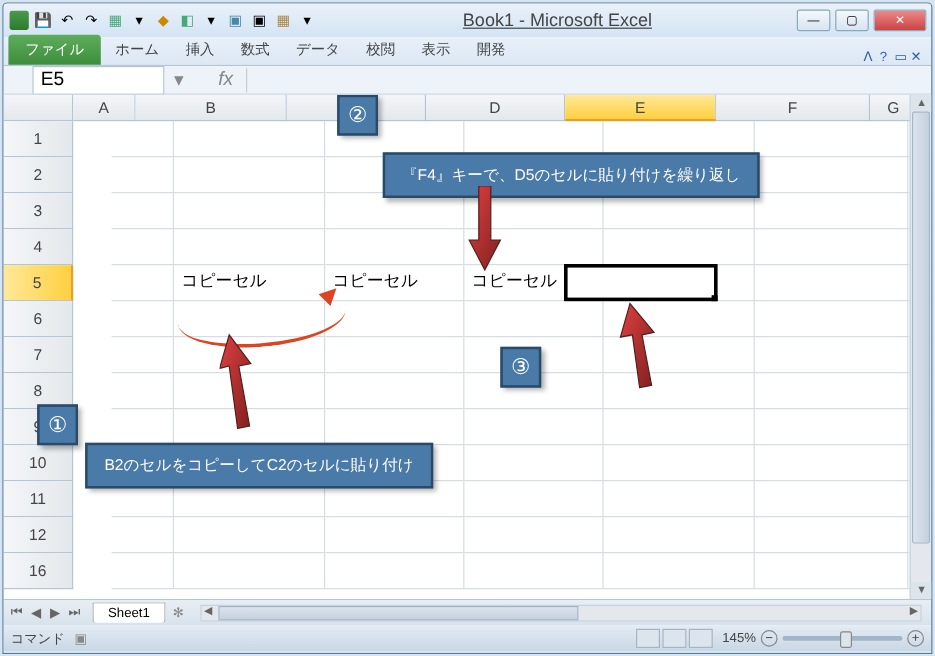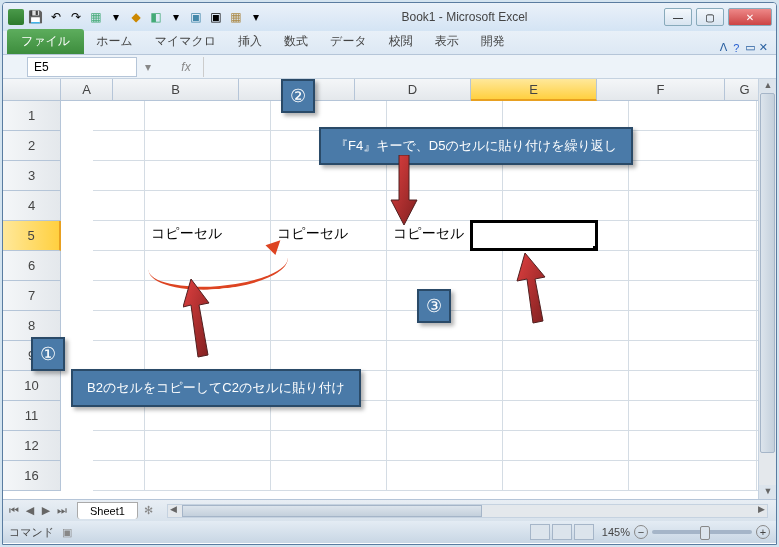--- a/index.html
+++ b/index.html
@@ -4,32 +4,32 @@
 <style>
 * { box-sizing: border-box; margin: 0; padding: 0; font-family: "Meiryo UI", "Segoe UI", sans-serif; }
 body { background: #d4e4f0; width: 779px; height: 547px; overflow: hidden; position: relative; }
 
 .window { position: absolute; left: 2px; top: 2px; width: 775px; height: 543px; background: #fff; border: 1px solid #5a7ca0; border-radius: 4px 4px 0 0; overflow: hidden; }
 
 .titlebar { height: 28px; background: linear-gradient(#eaf1f9, #d4e4f4); display: flex; align-items: center; padding: 0 4px; font-size: 12px; }
 .qat { display: flex; gap: 2px; align-items: center; }
 .qat-item { width: 18px; height: 18px; display: flex; align-items: center; justify-content: center; font-size: 12px; }
 .app-icon { width: 16px; height: 16px; background: linear-gradient(#4a9a4a, #2d7a2d); border-radius: 2px; }
-.title-text { flex: 1; text-align: center; color: #444; font-size: 12px; }
+.title-text { flex: 1; text-align: center; color: #444; font-size: 15px; text-decoration: underline; }
 .win-controls { display: flex; gap: 4px; }
 .win-btn { width: 28px; height: 18px; border: 1px solid #8ab; border-radius: 2px; display: flex; align-items: center; justify-content: center; font-size: 10px; background: linear-gradient(#f4f8fc, #d8e4f0); }
 .win-close { background: linear-gradient(#e88, #c44); color: #fff; width: 44px; }
 
 .ribbon-tabs { height: 24px; background: linear-gradient(#e8f0f8, #dde8f4); display: flex; align-items: flex-end; padding-left: 4px; gap: 2px; font-size: 12px; border-bottom: 1px solid #b5c5d8; }
 .file-tab { background: linear-gradient(#5dad5d, #3d8d3d); color: #fff; padding: 4px 14px; border-radius: 3px 3px 0 0; }
 .tab { padding: 4px 10px; color: #444; cursor: pointer; }
 .help-grp { margin-left: auto; display: flex; gap: 6px; padding-right: 8px; align-items: center; color: #2a60a0; }
 .help-grp .ql { font-size: 11px; }
 
-.formula-bar { height: 24px; background: #edf3f9; display: flex; align-items: center; border-bottom: 1px solid #c5d2e0; font-size: 12px; }
+.formula-bar { height: 24px; background: #edf3f9; display: flex; align-items: center; border-bottom: 1px solid #c5d2e0; font-size: 16px; }
 .name-box { width: 110px; border: 1px solid #b5c5d8; background: #fff; padding: 2px 6px; margin: 0 8px 0 24px; }
 .fx-btns { display: flex; gap: 2px; margin-right: 8px; color: #888; }
 .fx-btns span { width: 18px; text-align: center; font-style: italic; }
 .formula-input { flex: 1; border-left: 1px solid #ccc; padding: 2px 6px; height: 20px; }
 
 .grid-area { position: relative; background: #fff; height: 420px; overflow: hidden; }
 .corner { position: absolute; left: 0; top: 0; width: 58px; height: 22px; background: linear-gradient(#f4f6f8, #e4e8ec); border-right: 1px solid #b5c5d8; border-bottom: 1px solid #b5c5d8; }
 .col-headers { position: absolute; left: 58px; top: 0; display: flex; height: 22px; }
 .col-h { background: linear-gradient(#f4f6f8, #e4e8ec); border-right: 1px solid #b5c5d8; border-bottom: 1px solid #b5c5d8; text-align: center; font-size: 13px; line-height: 22px; color: #444; }
 .col-h.sel { background: linear-gradient(#ffe89a, #ffd040); border-bottom: 2px solid #e8a020; }
@@ -96,21 +96,20 @@
     <div class="win-controls">
       <div class="win-btn">—</div>
       <div class="win-btn">▢</div>
       <div class="win-btn win-close">✕</div>
     </div>
   </div>
 
   <div class="ribbon-tabs">
     <div class="file-tab">ファイル</div>
     <div class="tab">ホーム</div>
-    <div class="tab">マイマクロ</div>
     <div class="tab">挿入</div>
     <div class="tab">数式</div>
     <div class="tab">データ</div>
     <div class="tab">校閲</div>
     <div class="tab">表示</div>
     <div class="tab">開発</div>
     <div class="help-grp">
       <span class="ql">ᐱ</span>
       <span class="ql" style="color:#2a60d0">?</span>
       <span class="ql">▭ ✕</span>

